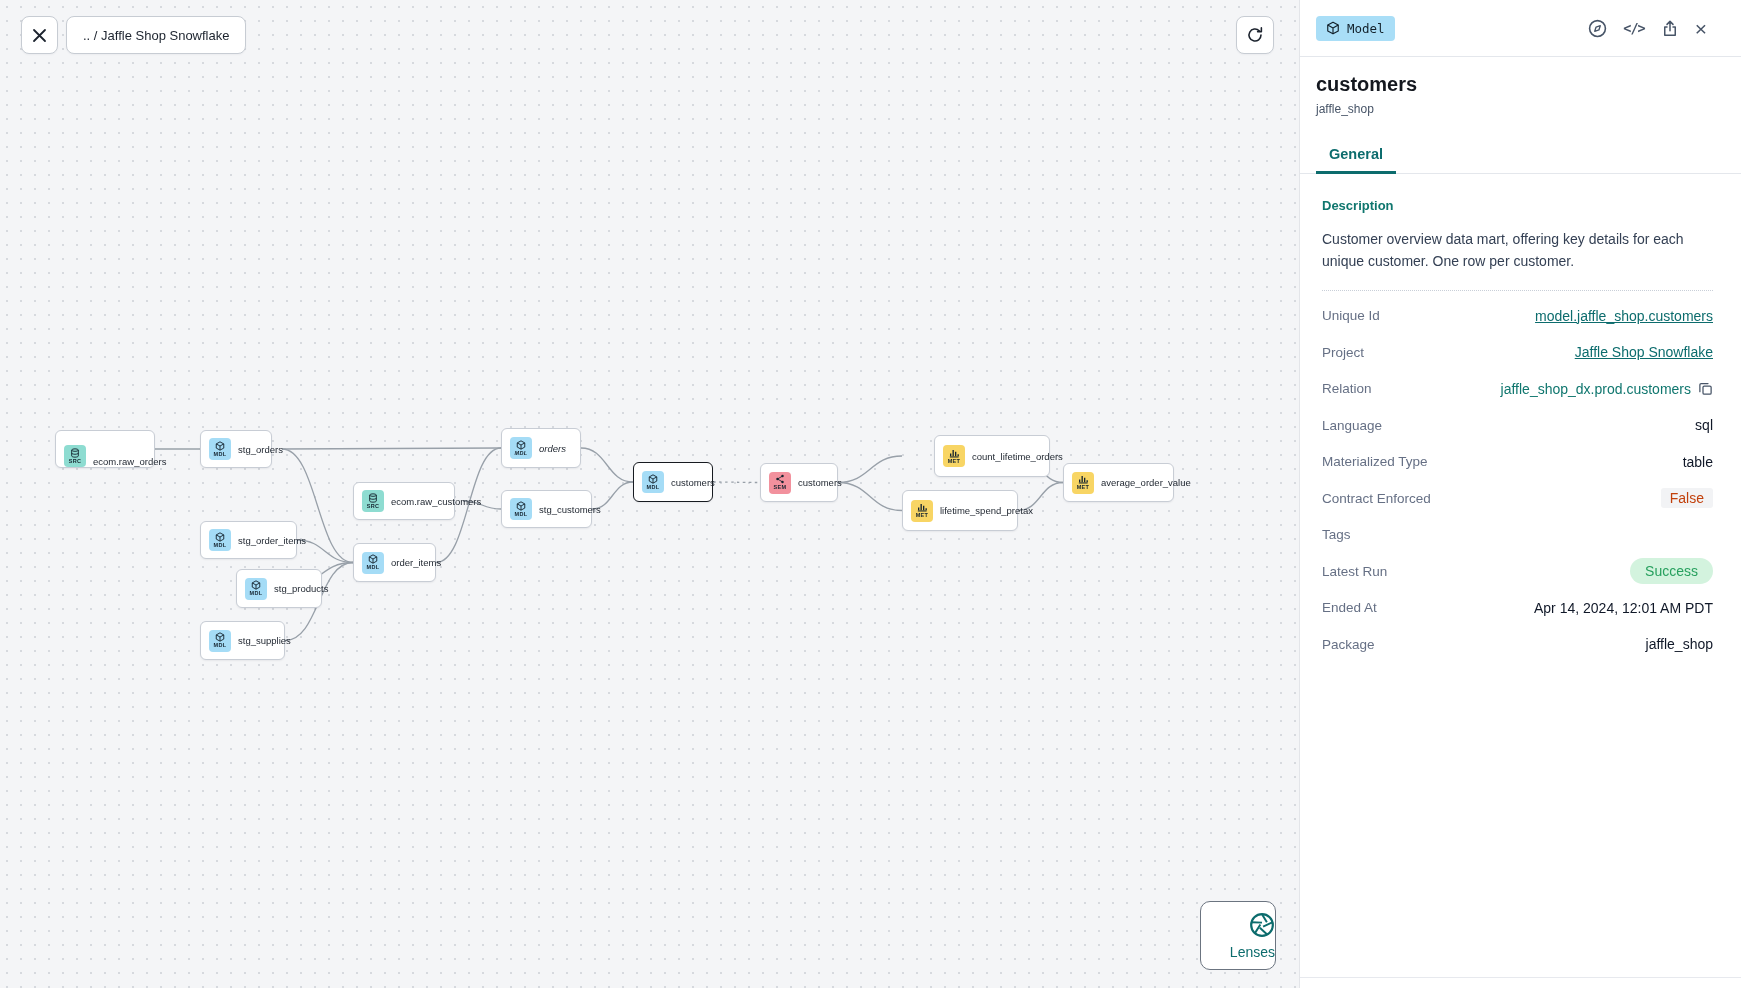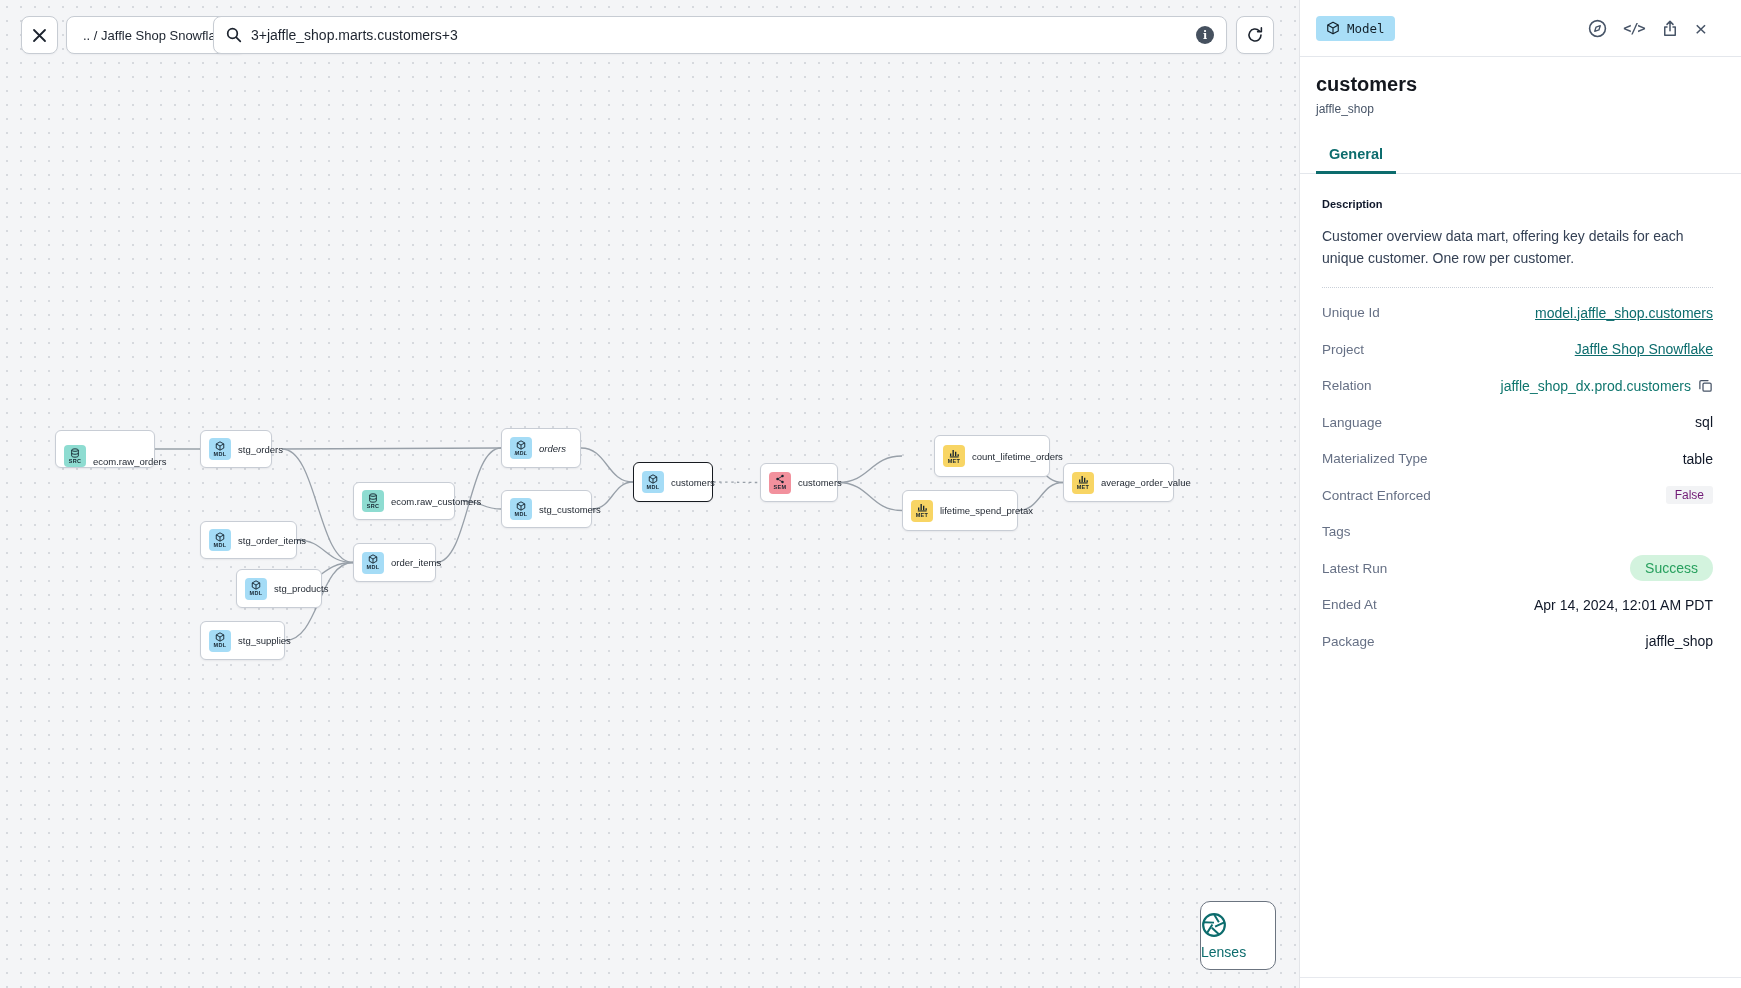--- a/index.html
+++ b/index.html
@@ -53,21 +53,21 @@
     display:flex; flex-direction:column; align-items:center; justify-content:center; gap:1px;
   }
   .node-icon svg { display:block; }
   .node-icon .tag { font-size:5.5px; font-weight:bold; color:#15242f; letter-spacing:.3px; line-height:1; }
   .node-label { font-size:9.5px; color:#1d242e; white-space:nowrap; }
 
   
   .lenses-btn {
     position:absolute; left:1200px; top:901px; width:76px; height:69px;
     background:#fff; border:1px solid #6b7480; border-radius:10px;
-    display:flex; flex-direction:column; align-items:flex-start; justify-content:center; gap:6px;
+    display:flex; flex-direction:column; align-items:flex-end; justify-content:center; gap:6px;
     cursor:pointer; color:#0c6c6d;
   }
   .lenses-btn .lenses-label { font-size:14px; color:#0c6c6d; }
 
   
   .panel {
     position:absolute; left:1300px; top:0; width:441px; height:988px; background:#fff;
   }
   .panel-header { position:relative; height:57px; border-bottom:1px solid #e4e7ec;
     display:flex; align-items:center; justify-content:space-between; padding:0 34px 0 16px; }
@@ -84,31 +84,31 @@
   .panel-title { font-size:20px; font-weight:bold; color:#14181f; }
   .panel-subtitle { margin-top:6px; font-size:12px; color:#475467; }
 
   .tabs { margin-top:22px; border-bottom:1px solid #e4e7ec; padding-left:16px; }
   .tab {
     display:inline-block; padding:8px 13px 9px; font-size:14.5px; font-weight:bold;
     color:#0c6c6d; border-bottom:3px solid #0c6c6d; margin-bottom:-1px; cursor:pointer;
   }
 
   .panel-content { padding:24px 28px 0 22px; }
-  .section-label { font-size:11px; font-weight:bold; color:#0f172a; }
+  .section-label { font-size:13px; font-weight:bold; color:#0f766e; }
   .description-text { margin-top:16px; font-size:14px; color:#344054; line-height:1.55; max-width:392px; }
   .dotted-divider { margin-top:18px; border-top:1.5px dotted #c9cfd8; }
 
   .detail-rows { margin-top:6px; }
   .detail-row { display:flex; align-items:center; justify-content:space-between; height:36.5px; }
   .detail-label { font-size:13.5px; color:#667085; }
   .detail-value { font-size:14px; color:#101828; display:flex; align-items:center; gap:7px; }
   .detail-value.link a { color:#0c6c6d; text-decoration:underline; cursor:pointer; }
   .detail-value.teal { color:#0f766e; }
-  .chip { background:#f2f3f5; border-radius:3px; padding:2px 9px; font-size:12px; color:#701a75; }
+  .chip { background:#f2f3f5; border-radius:3px; padding:2px 9px; font-size:14px; color:#c2410c; }
   .pill-success { background:#d3f3de; color:#27a05e; border-radius:999px; padding:5px 15px; font-size:14px; }
   .copy-icon { cursor:pointer; display:flex; }
   .panel-footer-divider { position:absolute; left:0; right:0; bottom:10px; border-top:1px solid #e7e9ee; }
 </style>
 </head>
 <body>
 
 <div class="canvas">
   <svg id="edge-layer">
       <path d="M 155 449 C 177.5 449, 177.5 449, 200 449" fill="none" stroke="#98a0a9" stroke-width="1.3"></path>
@@ -263,28 +263,20 @@
         <span class="node-label">average_order_value</span>
       </div>
     </div>
 
   <div class="tb-btn close-btn">
     <svg width="15" height="15" viewBox="0 0 15 15">
         <path d="M2 2 L13 13 M13 2 L2 13" stroke="#1c232e" stroke-width="1.8" stroke-linecap="round"></path>
       </svg>
   </div>
   <div class="tb-btn breadcrumb-chip">.. / Jaffle Shop Snowflake</div>
-  <div class="search-bar">
-    <svg width="16" height="16" viewBox="0 0 16 16">
-        <circle cx="6.5" cy="6.5" r="4.8" fill="none" stroke="#1c232e" stroke-width="1.7"></circle>
-        <path d="M10.3 10.3 L14.3 14.3" stroke="#1c232e" stroke-width="1.7" stroke-linecap="round"></path>
-      </svg>
-    <input type="text" value="3+jaffle_shop.marts.customers+3" style="">
-    <span class="info-dot">i</span>
-  </div>
   <div class="tb-btn refresh-btn">
     <svg width="18" height="18" viewBox="0 0 24 24">
         <path d="M20 12 a8 8 0 1 1 -2.4 -5.7" fill="none" stroke="#1c232e" stroke-width="2.1" stroke-linecap="round"></path>
         <path d="M20.5 2.5 v5 h-5" fill="none" stroke="#1c232e" stroke-width="2.1" stroke-linecap="round" stroke-linejoin="round"></path>
       </svg>
   </div>
 
   <div class="lenses-btn">
     <svg width="26" height="26" viewBox="0 0 24 24">
       <circle cx="12" cy="12" r="10" fill="none" stroke="#0c6c6d" stroke-width="2"></circle>

